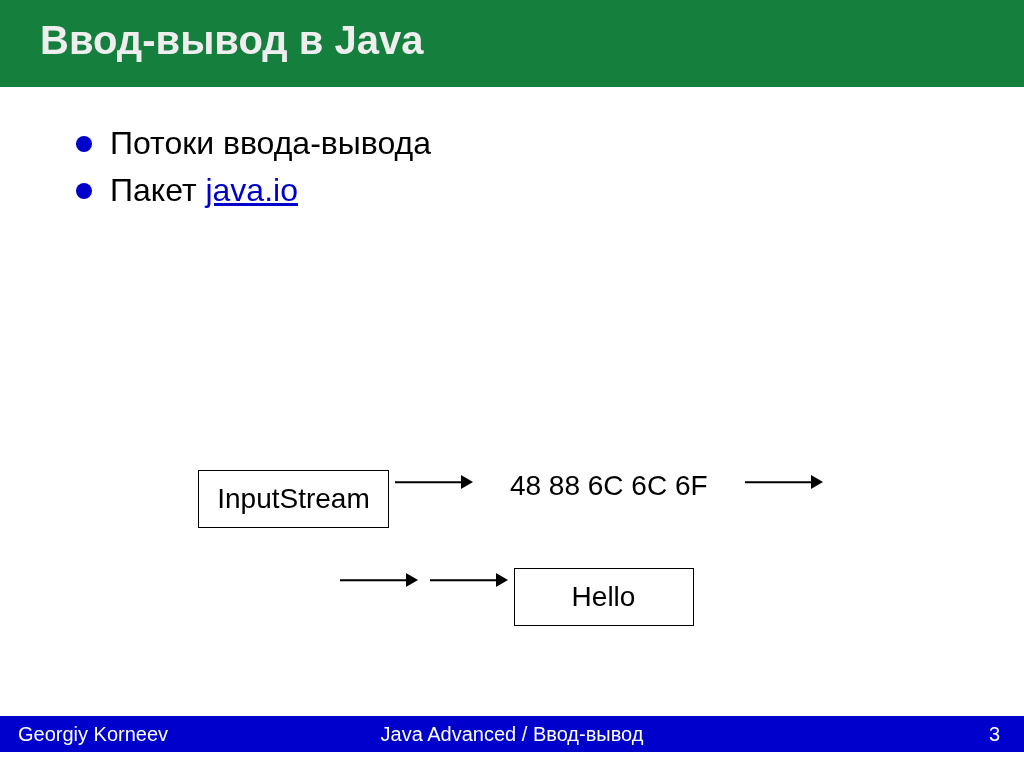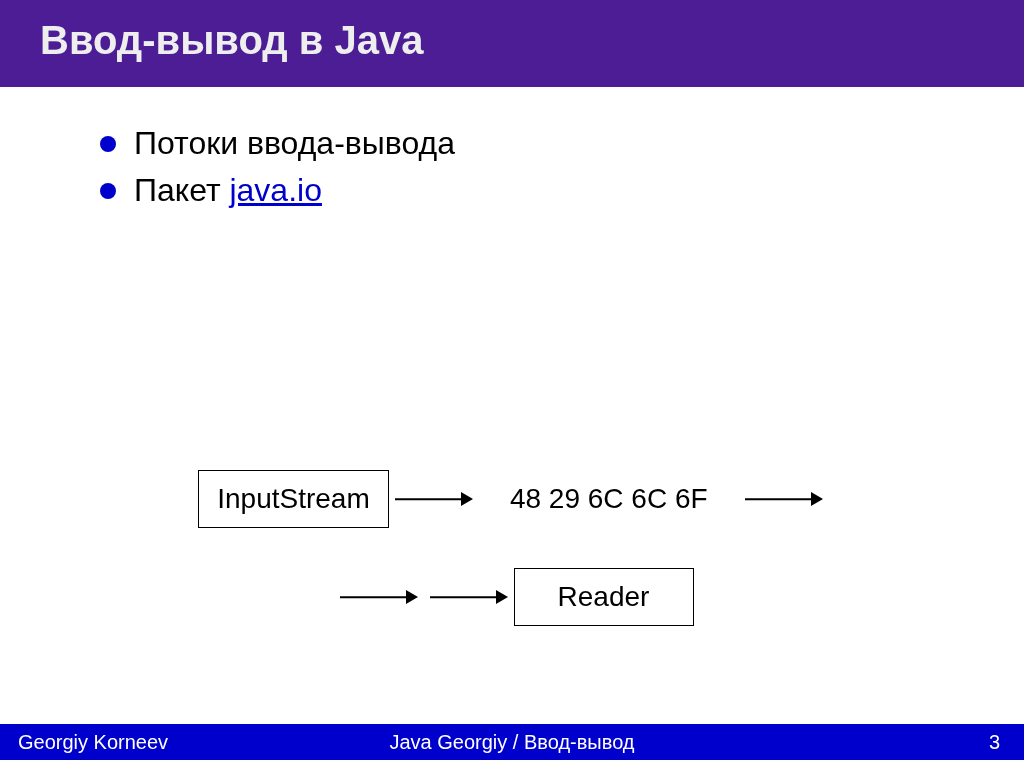--- a/index.html
+++ b/index.html
@@ -5,29 +5,29 @@
   * { box-sizing: border-box; margin: 0; padding: 0; }
   body {
     width: 1024px;
     height: 768px;
     background: #ffffff;
     font-family: Arial, Helvetica, sans-serif;
     position: relative;
     overflow: hidden;
   }
   .title-bar {
-    background: #4c1d95;
+    background: #15803d;
     color: #eeeeee;
     padding: 18px 40px 24px 40px;
     font-size: 40px;
     font-weight: bold;
     font-family: Arial, sans-serif;
   }
   .content {
-    padding: 30px 60px 0 80px;
+    padding: 30px 60px 0 56px;
   }
   .bullet-line {
     display: flex;
     align-items: center;
     margin: 8px 0 10px 20px;
     font-size: 32px;
     color: #000000;
   }
   .bullet-dot {
     width: 16px;
@@ -39,21 +39,21 @@
   }
   .blue-text { color: #0000cc; text-decoration: underline; }
   .diagram-area {
     position: absolute;
     left: 0;
     top: 470px;
     width: 1024px;
   }
   .diagram-row {
     display: flex;
-    align-items: center;
+    align-items: flex-start;
     justify-content: center;
     margin: 0 0 40px 3px;
   }
   .box {
     border: 1px solid #000000;
     padding: 12px 18px;
     font-size: 28px;
     text-align: center;
     min-width: 180px;
     background: #ffffff;
@@ -87,21 +87,21 @@
     top: 50%;
     transform: translateY(-50%);
     width: 0;
     height: 0;
     border-left: 12px solid #000000;
     border-top: 7px solid transparent;
     border-bottom: 7px solid transparent;
   }
   .footer {
     position: absolute;
-    bottom: 8px;
+    bottom: 16px;
     left: 0;
     width: 1024px;
     height: 36px;
     background: #0000cc;
     color: #ffffff;
     font-size: 20px;
     display: flex;
     align-items: center;
   }
   .footer-left {
@@ -132,27 +132,27 @@
     <span>
       <span>Пакет </span><span class="blue-text">java.io</span>
     </span>
   </div>
 </div>
 
 <div class="diagram-area">
   <div class="diagram-row">
     <div class="box">InputStream</div>
     <div class="arrow"></div>
-    <div class="mid-label">48 29 6C 6C 6F</div>
+    <div class="mid-label">48 88 6C 6C 6F</div>
     <div class="arrow"></div>
   </div>
   <div class="diagram-row">
     <div class="arrow"></div>
     <div class="arrow"></div>
-    <div class="box">Reader</div>
+    <div class="box">Hello</div>
   </div>
 </div>
 
 <div class="footer">
   <div class="footer-left">Georgiy Korneev</div>
-  <div class="footer-center">Java Georgiy / Ввод-вывод</div>
+  <div class="footer-center">Java Advanced / Ввод-вывод</div>
   <div class="footer-right">3</div>
 </div>
 
 </body></html>

